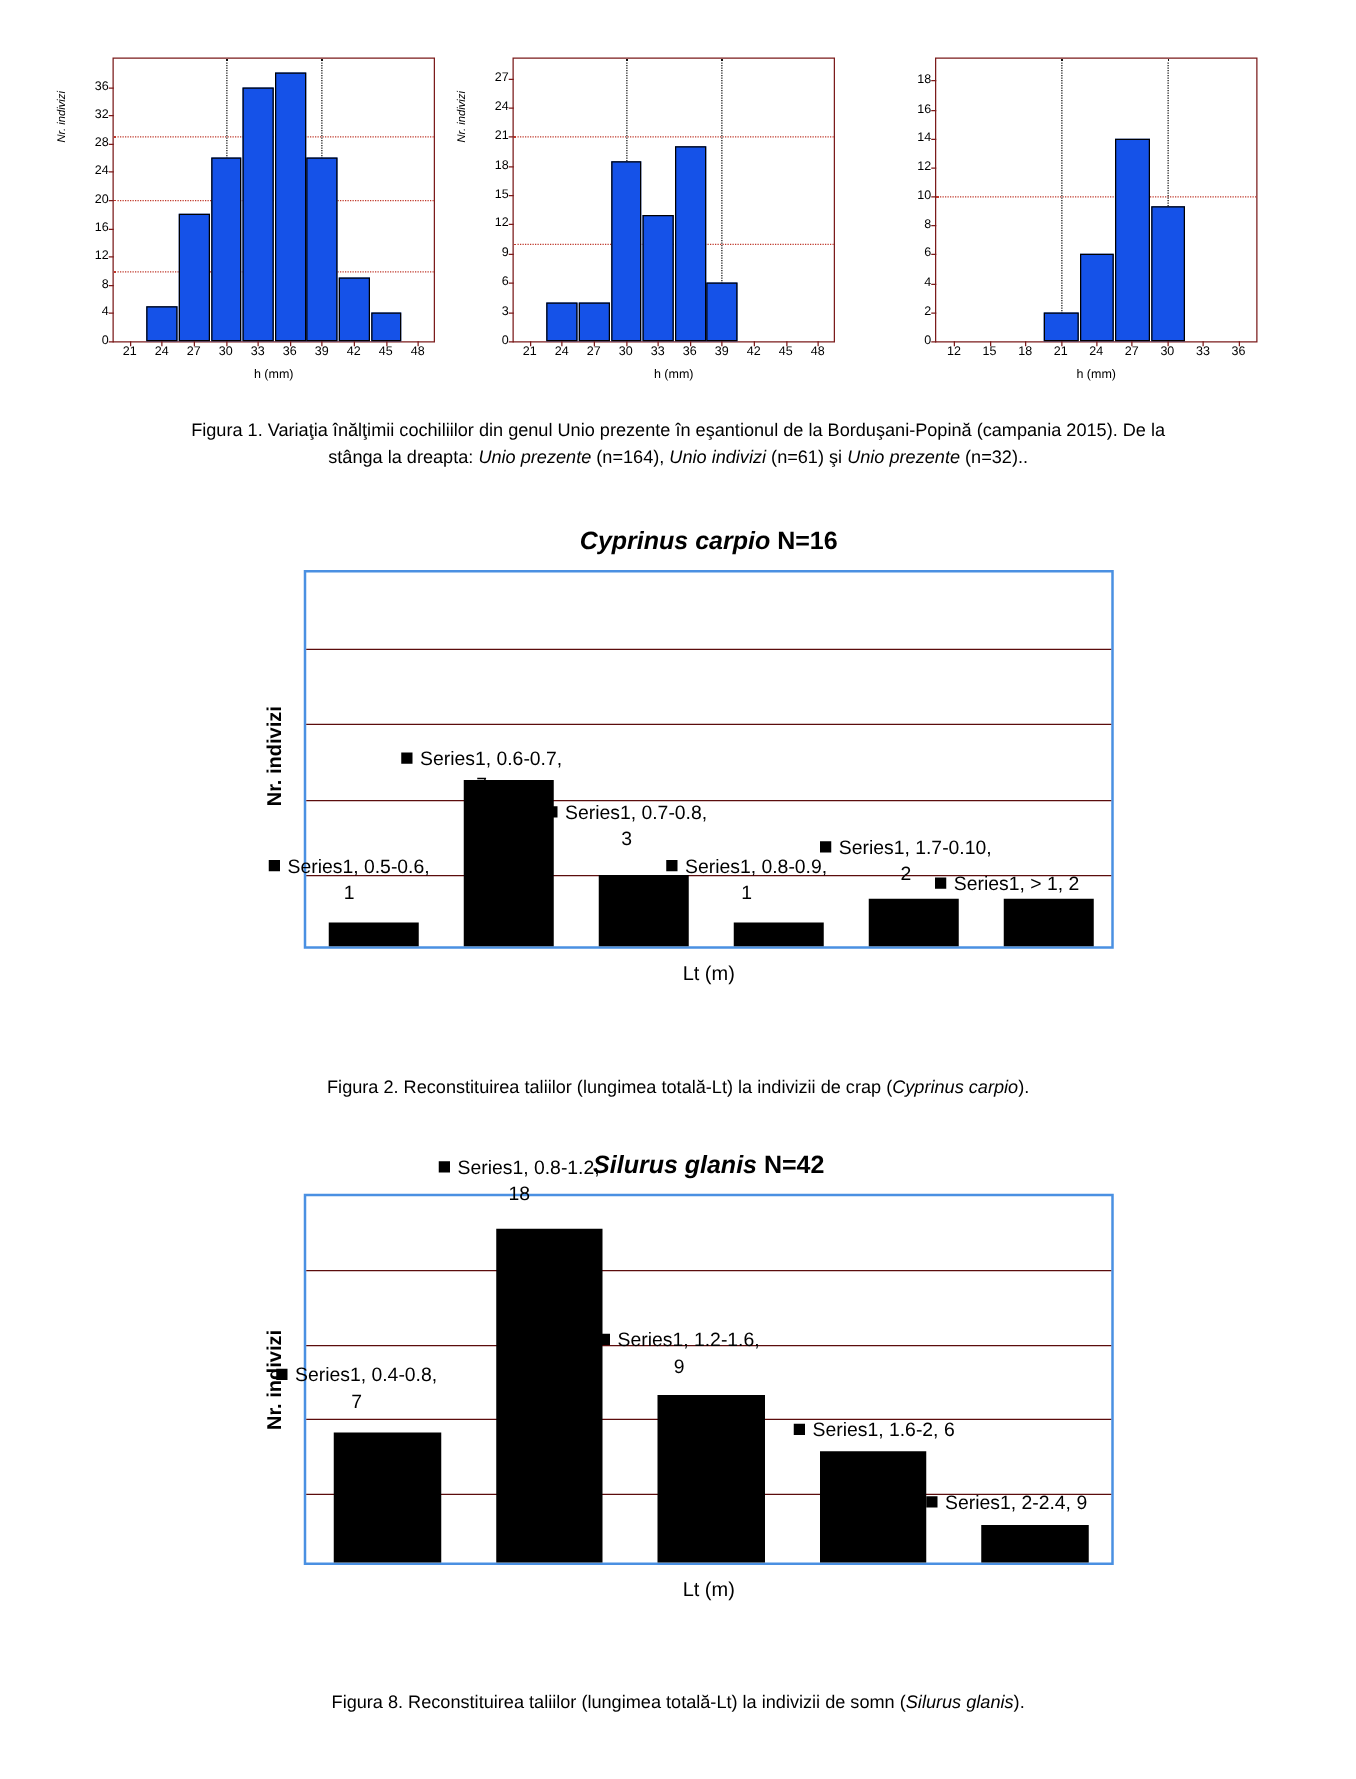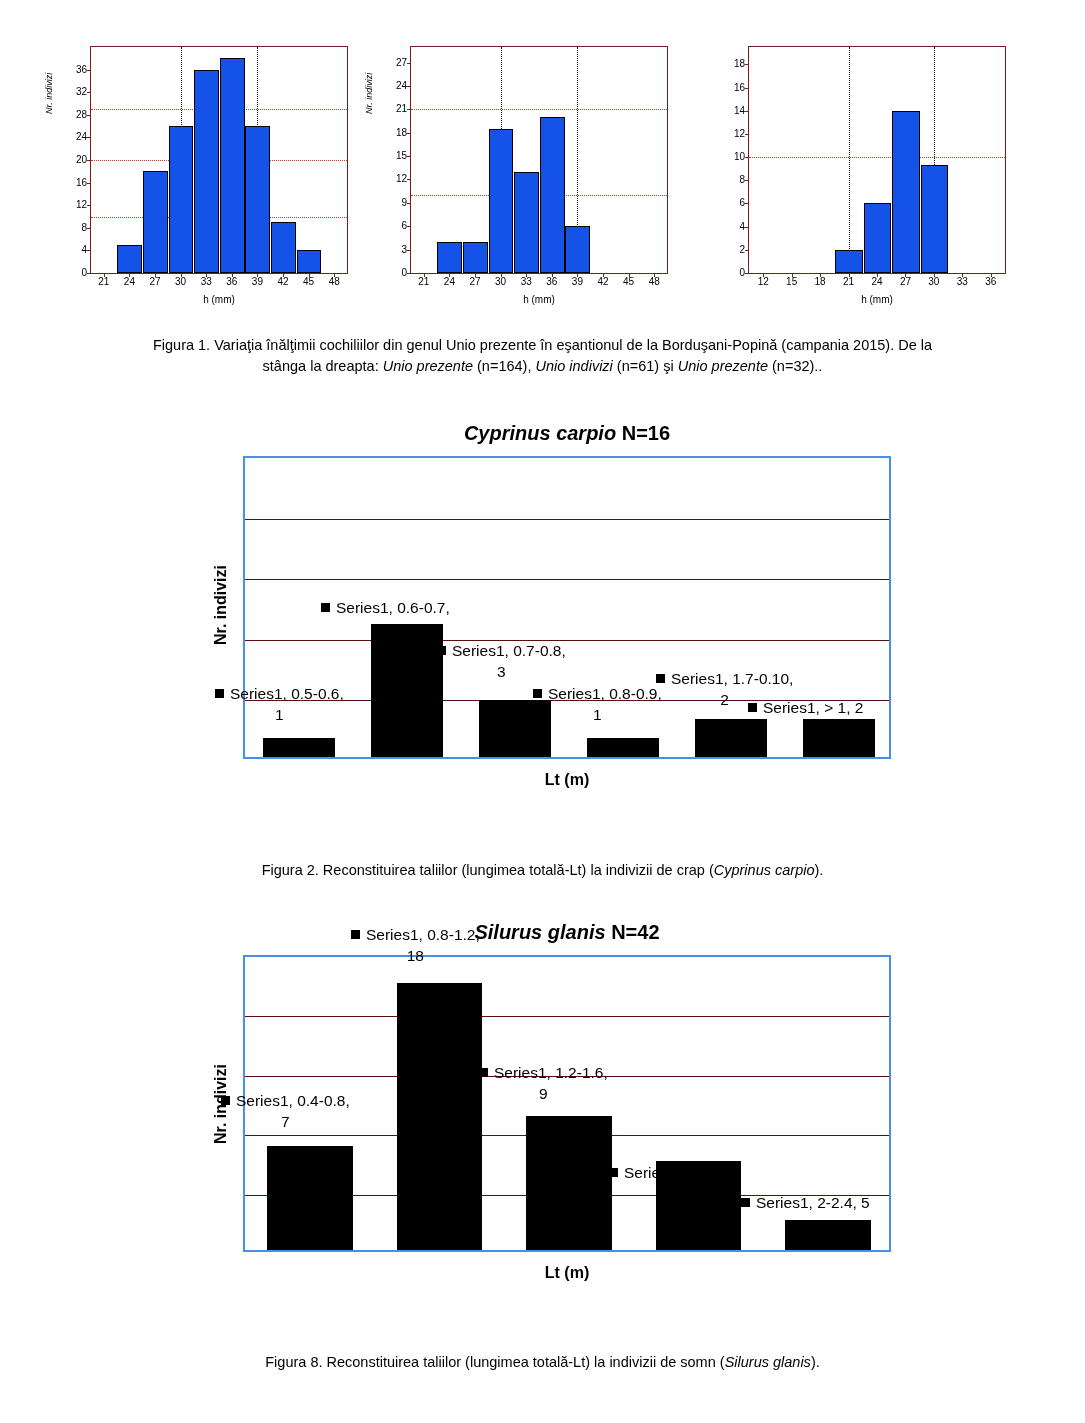--- a/index.html
+++ b/index.html
@@ -144,21 +144,21 @@
     font-weight: bold;
     transform: rotate(-90deg);
     white-space: nowrap;
   }
   .bigchart .xlabel {
     position: absolute;
     bottom: -30px;
     width: 100%;
     text-align: center;
     font-size: 16px;
-    font-weight: bold;
+    font-weight: normal;
   }
   .dlabel {
     position: absolute;
     font-size: 15.5px;
     line-height: 1.35;
     white-space: nowrap;
     color: #000;
   }
   .dlabel .mk {
     display: inline-block;
@@ -396,19 +396,19 @@
       <div class="bar" style="left: 151.632px; width: 85.536px; height: 267.3px;"></div>
       <div class="bar" style="left: 281.232px; width: 85.536px; height: 133.65px;"></div>
       <div class="bar" style="left: 410.832px; width: 85.536px; height: 89.1px;"></div>
       <div class="bar" style="left: 540.432px; width: 85.536px; height: 29.7px;"></div>
     </div>
   <div class="ylabel" style="left:-62px;top:140px;">Nr. indivizi</div>
   <div class="xlabel">Lt (m)</div>
 <div class="dlabel" style="left: -22px; top: 136px;"><span class="mk"></span><span>Series1, 0.4-0.8,</span><span class="val">7</span></div>
     <div class="dlabel" style="left: 108px; top: -30px;"><span class="mk"></span><span>Series1, 0.8-1.2,</span><span class="val">18</span></div>
     <div class="dlabel" style="left: 236px; top: 108px;"><span class="mk"></span><span>Series1, 1.2-1.6,</span><span class="val">9</span></div>
-    <div class="dlabel inline" style="left: 366px; top: 180px; margin-top: 28px;"><span class="mk"></span><span>Series1, 1.6-2, 6</span></div>
-    <div class="dlabel inline" style="left: 498px; top: 238px;"><span class="mk"></span><span>Series1, 2-2.4, 5</span></div>
+    <div class="dlabel inline" style="left: 392px; top: 180px;"><span class="mk"></span><span>Series1, 1.6-2, 6</span></div>
+    <div class="dlabel inline" style="left: 498px; top: 238px;"><span class="mk"></span><span>Series1, 2-2.4, 9</span></div>
   </div>
 
 <div class="caption" style="left:55px;top:1352px;width:975px;">
   <span>Figura 8. Reconstituirea taliilor (lungimea totală-Lt) la indivizii de somn (</span><i>Silurus glanis</i><span>).</span>
 </div>
 
 </body></html>

